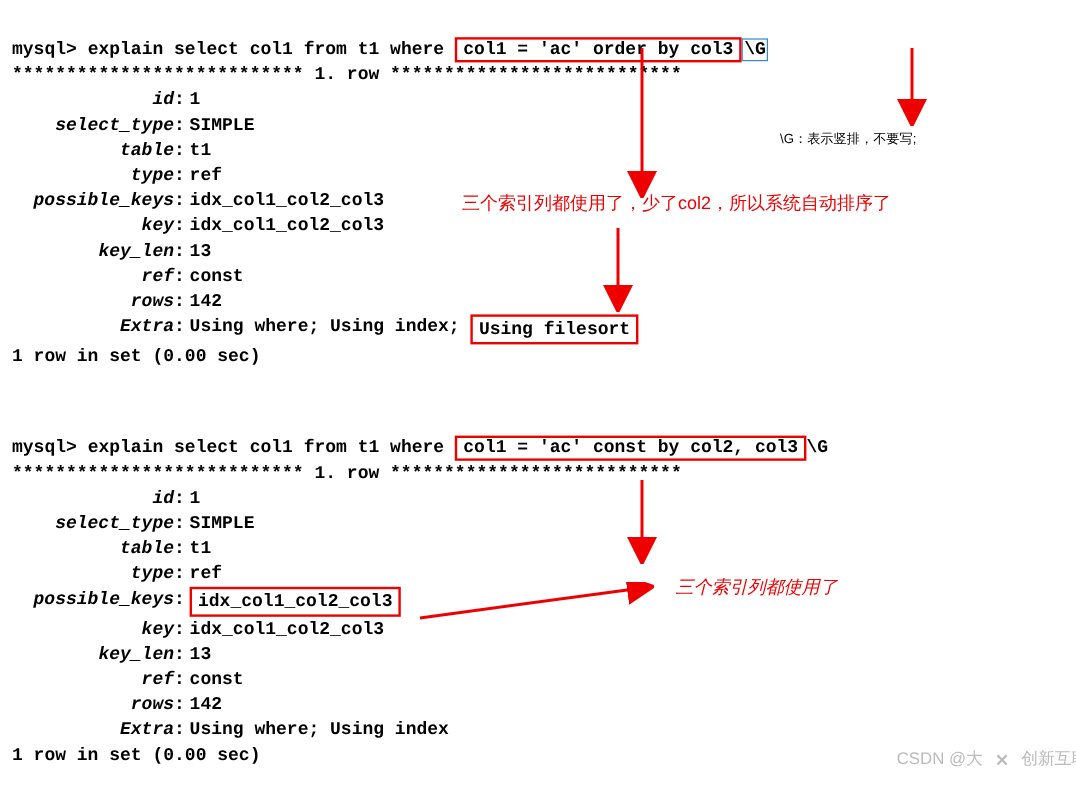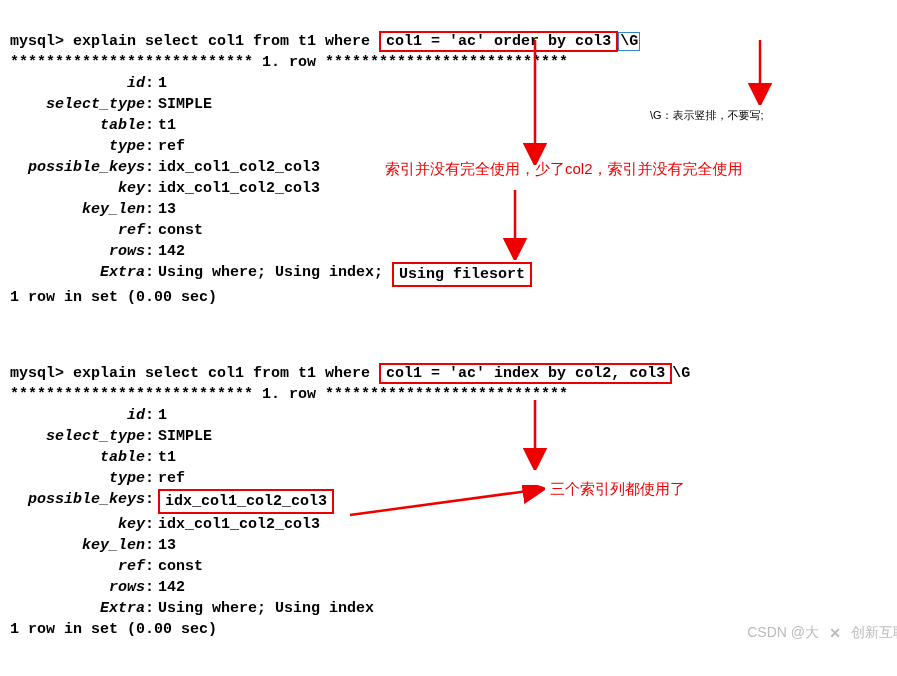--- a/index.html
+++ b/index.html
@@ -85,29 +85,29 @@
 <div class="term">
 <span>mysql&gt;</span> <span>explain select col1 from t1 where </span><span class="box-red">col1 = 'ac' order by col3</span><span class="box-blue">\G</span>
 <span>*************************** 1. row ***************************</span>
 <span class="row-line"><span class="label">id</span><span class="colon">:</span><span class="val">1</span></span><span class="row-line"><span class="label">select_type</span><span class="colon">:</span><span class="val">SIMPLE</span></span><span class="row-line"><span class="label">table</span><span class="colon">:</span><span class="val">t1</span></span><span class="row-line"><span class="label">type</span><span class="colon">:</span><span class="val">ref</span></span><span class="row-line"><span class="label">possible_keys</span><span class="colon">:</span><span class="val">idx_col1_col2_col3</span></span><span class="row-line"><span class="label">key</span><span class="colon">:</span><span class="val">idx_col1_col2_col3</span></span><span class="row-line"><span class="label">key_len</span><span class="colon">:</span><span class="val">13</span></span><span class="row-line"><span class="label">ref</span><span class="colon">:</span><span class="val">const</span></span><span class="row-line"><span class="label">rows</span><span class="colon">:</span><span class="val">142</span></span><span class="row-line"><span class="label">Extra</span><span class="colon">:</span><span class="val">Using where; Using index; </span><span class="box-red">Using filesort</span></span><span>1 row in set (0.00 sec)</span>
 </div>
 
 <br><br>
 
 
 <div class="term">
-<span>mysql&gt;</span> <span>explain select col1 from t1 where </span><span class="box-red">col1 = 'ac' index by col2, col3</span><span>\G</span>
+<span>mysql&gt;</span> <span>explain select col1 from t1 where </span><span class="box-red">col1 = 'ac' const by col2, col3</span><span>\G</span>
 <span>*************************** 1. row ***************************</span>
 <span class="row-line"><span class="label">id</span><span class="colon">:</span><span class="val">1</span></span><span class="row-line"><span class="label">select_type</span><span class="colon">:</span><span class="val">SIMPLE</span></span><span class="row-line"><span class="label">table</span><span class="colon">:</span><span class="val">t1</span></span><span class="row-line"><span class="label">type</span><span class="colon">:</span><span class="val">ref</span></span><span class="row-line"><span class="label">possible_keys</span><span class="colon">:</span><span class="box-red val">idx_col1_col2_col3</span></span><span class="row-line"><span class="label">key</span><span class="colon">:</span><span class="val">idx_col1_col2_col3</span></span><span class="row-line"><span class="label">key_len</span><span class="colon">:</span><span class="val">13</span></span><span class="row-line"><span class="label">ref</span><span class="colon">:</span><span class="val">const</span></span><span class="row-line"><span class="label">rows</span><span class="colon">:</span><span class="val">142</span></span><span class="row-line"><span class="label">Extra</span><span class="colon">:</span><span class="val">Using where; Using index</span></span><span>1 row in set (0.00 sec)</span>
 </div>
 
 
 <div class="annot-black" style="left:650px; top:108px;">\G：表示竖排，不要写;</div>
-<div class="annot" style="left:385px; top:160px;">索引并没有完全使用，少了col2，索引并没有完全使用</div>
-<div class="annot" style="left:550px; top:480px;">三个索引列都使用了</div>
+<div class="annot" style="left:385px; top:160px;">三个索引列都使用了，少了col2，所以系统自动排序了</div>
+<div class="annot" style="left:563px; top:480px;font-style:italic;">三个索引列都使用了</div>
 
 
 <svg class="arrow" style="left:520px; top:35px;" width="30" height="130">
   <defs>
       <marker id="ah1" markerWidth="10" markerHeight="10" refX="5" refY="5" orient="auto">
         <path d="M0,0 L10,5 L0,10 Z" fill="#e00"></path>
       </marker>
     </defs>
   <line x1="15" y1="5" x2="15" y2="120" stroke="#e00" stroke-width="2.5" marker-end="url(#ah1)"></line>
 </svg>

